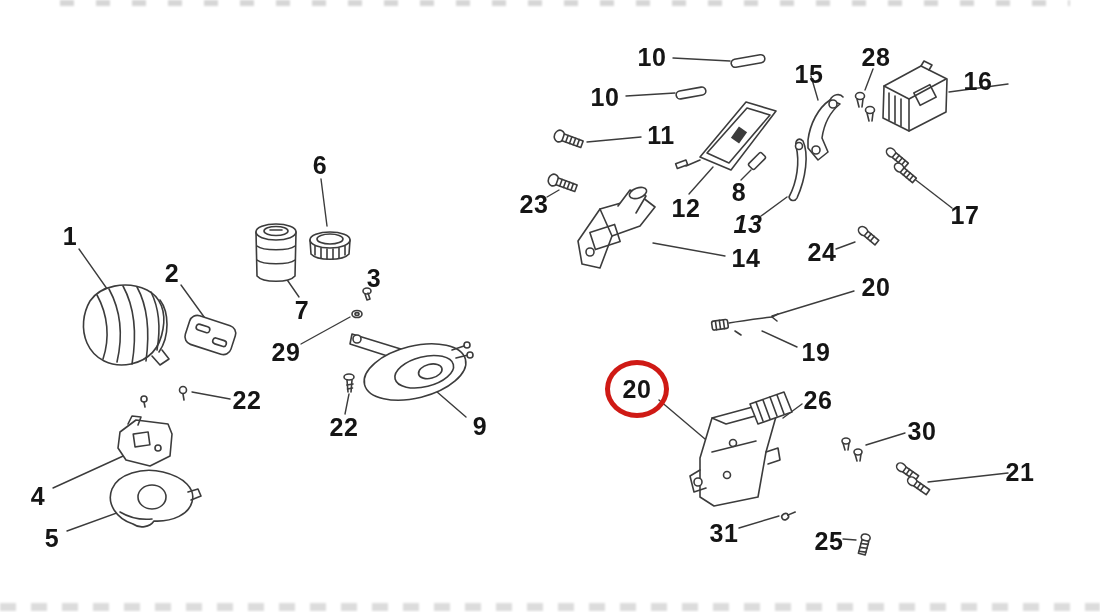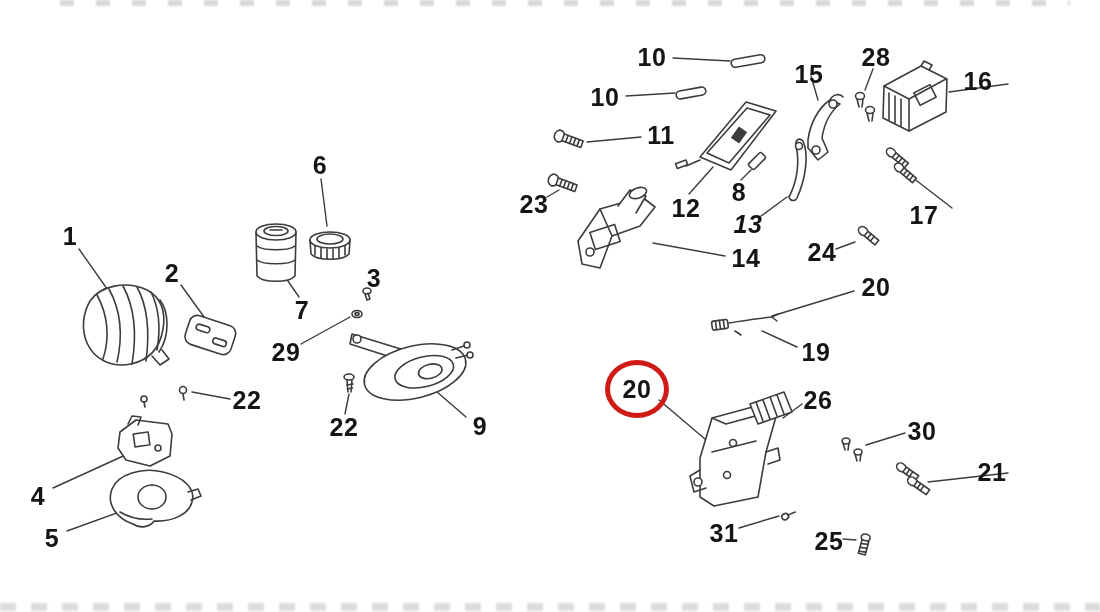--- a/index.html
+++ b/index.html
@@ -331,26 +331,26 @@
     <div class="part-label" style="left: 739px; top: 192px;">8</div>
     <div class="part-label" style="left: 480px; top: 426px;">9</div>
     <div class="part-label" style="left: 652px; top: 57px;">10</div>
     <div class="part-label" style="left: 605px; top: 97px;">10</div>
     <div class="part-label" style="left: 661px; top: 135px;">11</div>
     <div class="part-label" style="left: 686px; top: 208px;">12</div>
     <div class="part-label" style="left: 748px; top: 224px; font-style: italic;">13</div>
     <div class="part-label" style="left: 746px; top: 258px;">14</div>
     <div class="part-label" style="left: 809px; top: 74px;">15</div>
     <div class="part-label" style="left: 978px; top: 81px;">16</div>
-    <div class="part-label" style="left: 924px; top: 215px;">17</div>
+    <div class="part-label" style="left: 965px; top: 215px;">17</div>
     <div class="part-label" style="left: 876px; top: 287px;">20</div>
     <div class="part-label" style="left: 816px; top: 352px;">19</div>
     <div class="highlight-ring" style="left: 637px; top: 389px; width: 54px; height: 48px; border-width: 5px; border-color: rgb(207, 26, 21);"></div>
     <div class="part-label" style="left: 637px; top: 389px;">20</div>
-    <div class="part-label" style="left: 992px; top: 472px;">21</div>
+    <div class="part-label" style="left: 1020px; top: 472px;">21</div>
     <div class="part-label" style="left: 247px; top: 400px;">22</div>
     <div class="part-label" style="left: 534px; top: 204px;">23</div>
     <div class="part-label" style="left: 822px; top: 252px;">24</div>
     <div class="part-label" style="left: 829px; top: 541px;">25</div>
     <div class="part-label" style="left: 818px; top: 400px;">26</div>
     <div class="part-label" style="left: 344px; top: 427px;">22</div>
     <div class="part-label" style="left: 876px; top: 57px;">28</div>
     <div class="part-label" style="left: 286px; top: 352px; text-align: right;">29</div>
     <div class="part-label" style="left: 922px; top: 431px;">30</div>
     <div class="part-label" style="left: 724px; top: 533px;">31</div>

